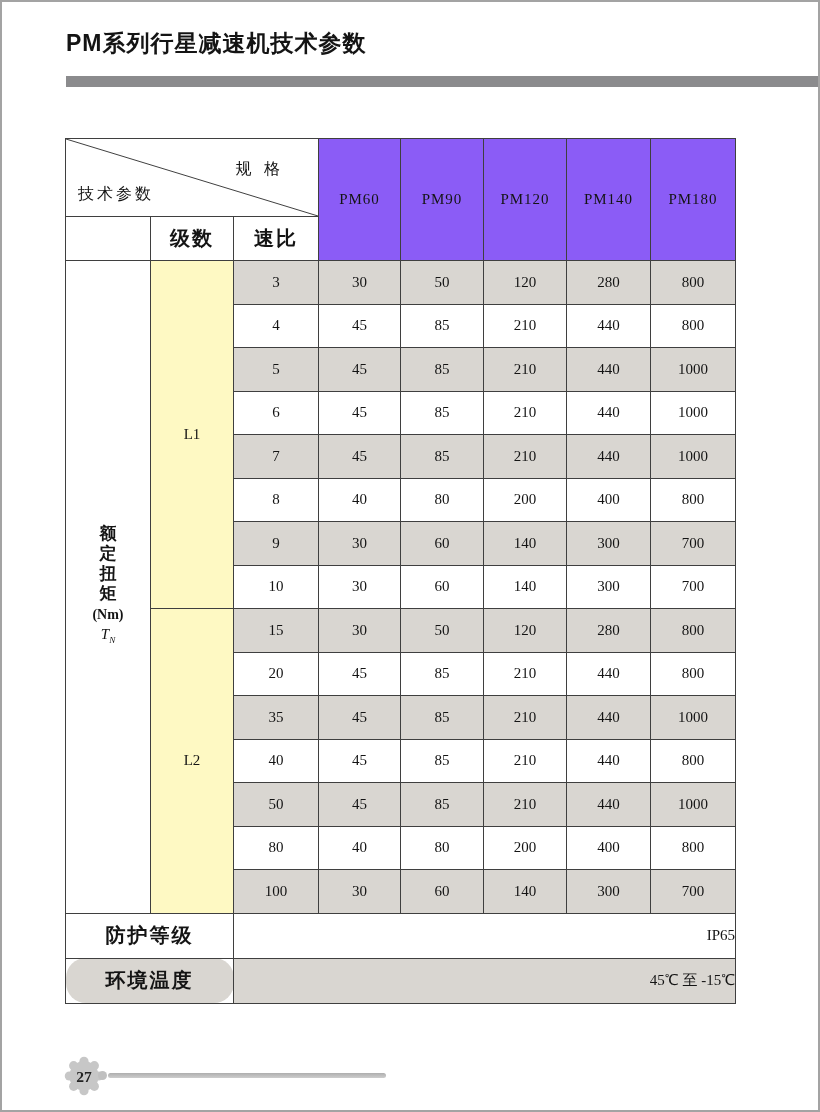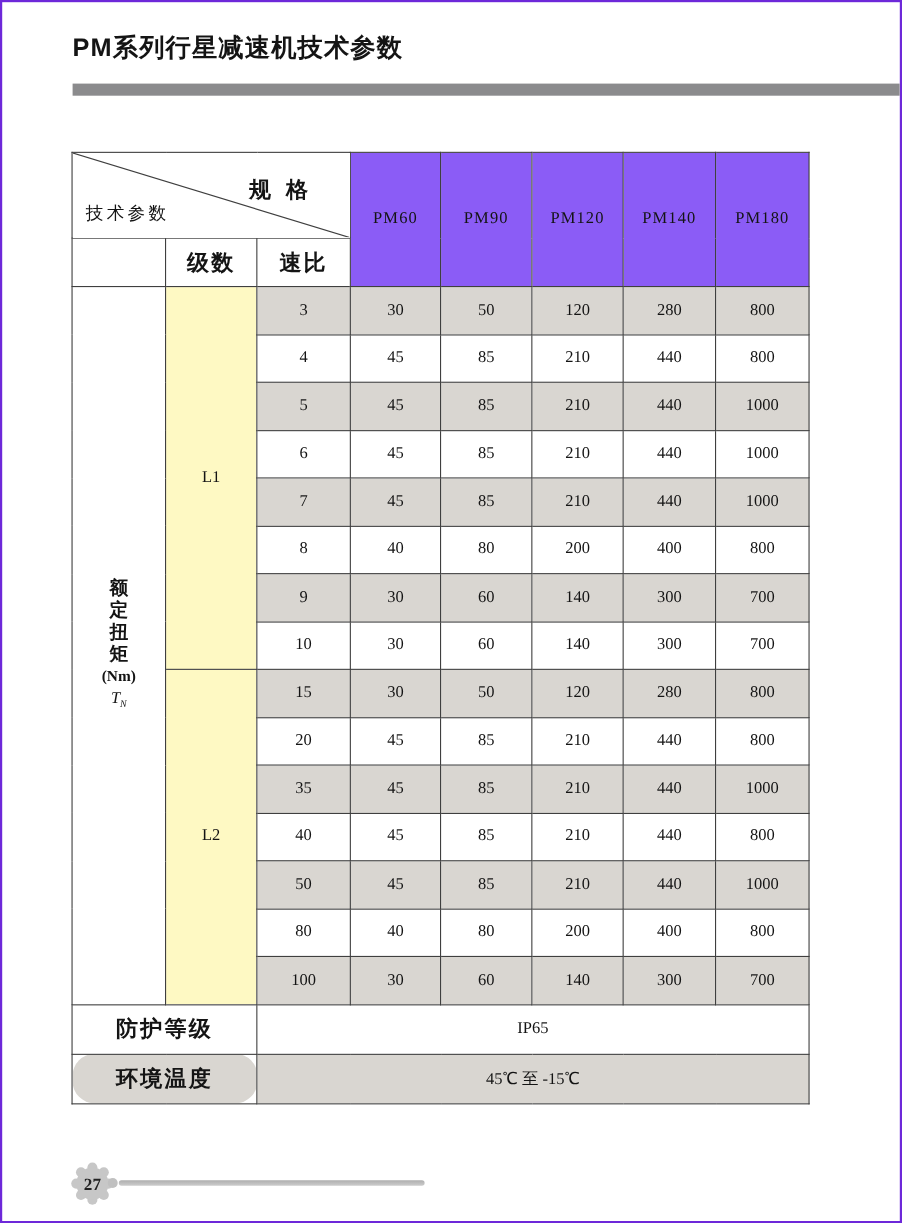--- a/index.html
+++ b/index.html
@@ -1,21 +1,21 @@
 <!DOCTYPE html>
 <html><head>
 <meta charset="utf-8">
 <style>
   html,body { margin:0; padding:0; }
   .page {
     position:relative;
     width:820px; height:1112px;
     box-sizing:border-box;
     background:#ffffff;
-    border:2px solid #6d28d9;
+    border:2px solid #a3a3a3;
     overflow:hidden;
     font-family:"Liberation Sans", sans-serif;
     color:#141414;
   }
   .page-title {
     position:absolute; left:64px; top:26px;
     font-size:23px; font-weight:bold; letter-spacing:1px;
     color:#141414; white-space:nowrap;
   }
   .title-bar {
@@ -42,27 +42,27 @@
 
   .cjk { font-weight:bold; font-size:20px; letter-spacing:2px;border-radius:20px; }
   .num  { font-family:"Liberation Serif", serif; font-size:15px; }
   .pmh  { font-family:"Liberation Serif", serif; font-size:15px; letter-spacing:1px; background:#8b5cf6; }
 
   tr.shaded td.num { background:#d9d6d1; }
   tr.plain  td.num { background:#ffffff; }
   td.stage-cell  { background:#fef9c3; font-family:"Liberation Serif", serif; font-size:15px; }
   td.torque-cell { background:#ffffff; }
   tr.foot td.flabel { background:#ffffff; }
-  tr.foot td.fvalue { background:#ffffff; font-family:"Liberation Serif", serif; font-size:15px; }
+  tr.foot td.fvalue { background:#ffffff; font-family:"Liberation Serif", serif; font-size:15px;text-align:right; }
   tr.foot.shaded-foot td { background:#d9d6d1; }
 
   
   td.diag { position:relative; background:#fff; }
   td.diag svg { position:absolute; left:0; top:0; width:100%; height:100%; }
-  .corner-top    { position:absolute; top:20px;  right:34px; font-weight:bold; font-size:20px; letter-spacing:4px; }
+  .corner-top    { position:absolute; top:20px;  right:34px; font-weight:normal; font-size:16px; letter-spacing:4px; }
   .corner-bottom { position:absolute; bottom:11px; left:12px; font-weight:normal; font-size:16px; letter-spacing:3px; }
 
   
   .torque-inner { display:flex; flex-direction:column; align-items:center; justify-content:center; gap:1px; }
   .torque-inner .vchar { font-family:"Liberation Serif", serif; font-weight:bold; font-size:17px; line-height:19px; }
   .torque-inner .unit  { font-family:"Liberation Serif", serif; font-weight:bold; font-size:14px; line-height:18px; margin-top:2px; }
   .torque-inner .sym   { font-family:"Liberation Serif", serif; font-style:italic; font-size:15px; line-height:18px; }
   .torque-inner .sym sub { font-size:9px; }
 
   

